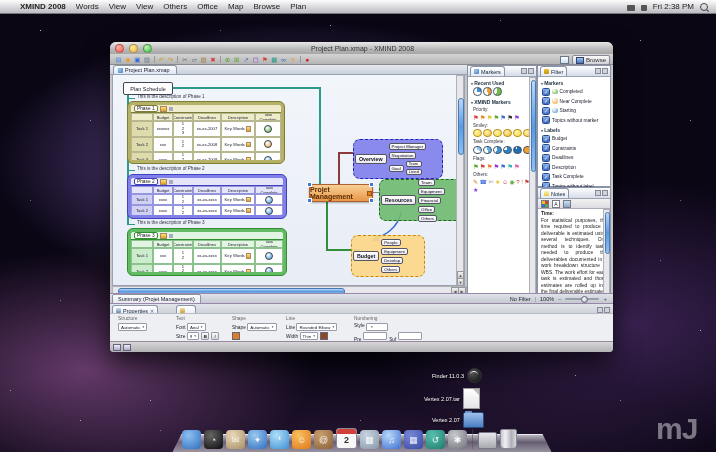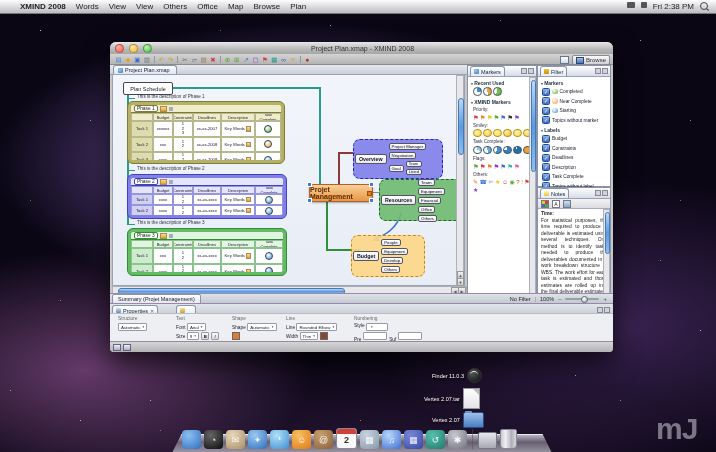--- a/index.html
+++ b/index.html
@@ -19,21 +19,21 @@
     660px 260px rgba(255,255,255,.6),700px 330px rgba(255,255,255,.9),620px 400px rgba(255,255,255,.6),
     80px 420px rgba(255,255,255,.8),30px 200px rgba(255,255,255,.5),680px 200px rgba(255,255,255,.5),
     360px 420px rgba(255,255,255,.6),160px 430px rgba(255,255,255,.5),575px 375px rgba(255,210,230,.9),
     300px 435px rgba(255,255,255,.5),10px 390px rgba(255,255,255,.7);}
   
   .menubar{left:0;top:0;width:716px;height:13px;
     background:linear-gradient(#fdfdfd,#cfcfd4 70%,#bcbcc2);border-bottom:1px solid #777;
     display:flex;align-items:center;font-size:8px;color:#222;}
   .menubar .apple{font-size:9px;margin:0 7px 0 8px;}
   .mi{margin:0 5px;white-space:nowrap;}
-  .mb-right{margin-left:auto;display:flex;align-items:flex-start;gap:6px;padding-right:8px;}
+  .mb-right{margin-left:auto;display:flex;align-items:flex-end;gap:6px;padding-right:8px;}
   .mb-ic{width:8px;height:6px;background:#555;border-radius:1px;display:inline-block;}
   .loupe{width:6px;height:6px;border:1.3px solid #444;border-radius:50%;position:relative;display:inline-block;}
   .loupe:after{content:"";position:absolute;width:3px;height:1.3px;background:#444;left:5px;top:6px;transform:rotate(40deg);}
   
   .win{left:110px;top:42px;width:503px;height:310px;border-radius:6px 6px 4px 4px;
        background:#c7c7c7;box-shadow:0 10px 26px rgba(0,0,0,.65);font-size:6px;color:#222;}
   .titlebar{left:0;top:0;width:503px;height:12px;border-radius:6px 6px 0 0;
     background:linear-gradient(#e8e8e8,#b9b9b9 60%,#a6a6a6);border-bottom:1px solid #8a8a8a;
     display:flex;align-items:center;}
   .tl{width:7px;height:7px;border-radius:50%;margin-left:5px;border:.5px solid rgba(0,0,0,.3);}

